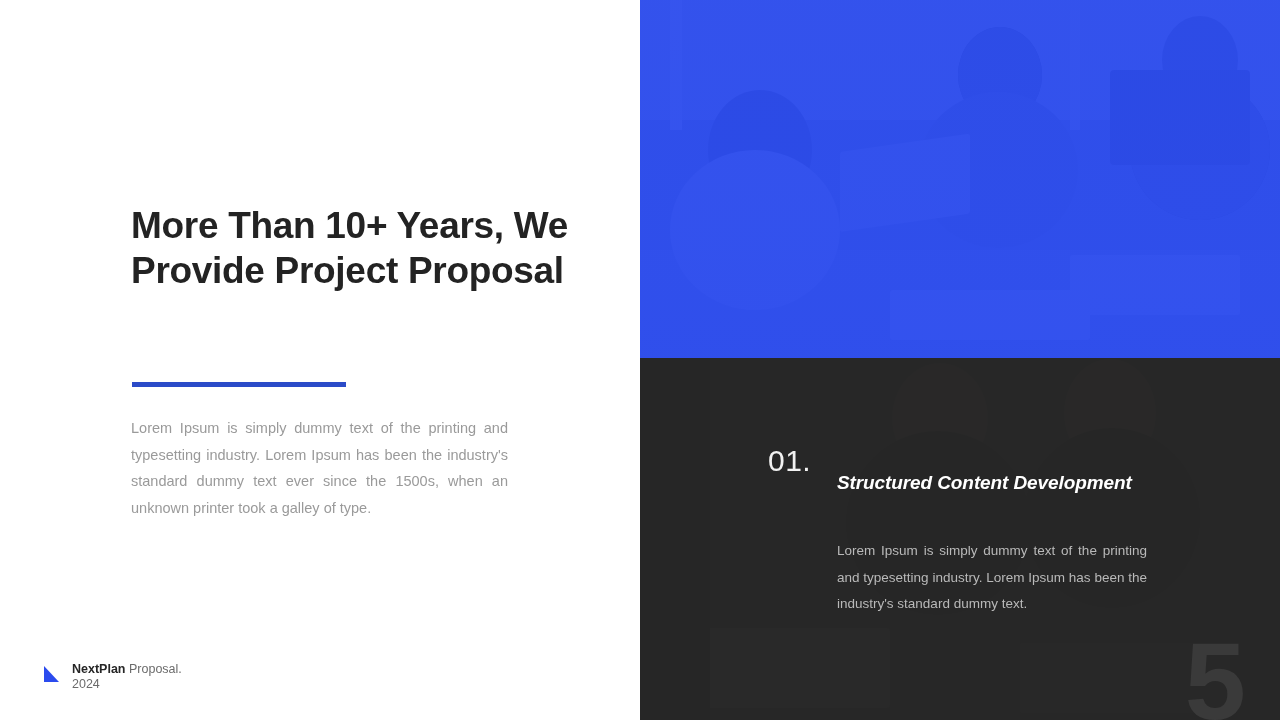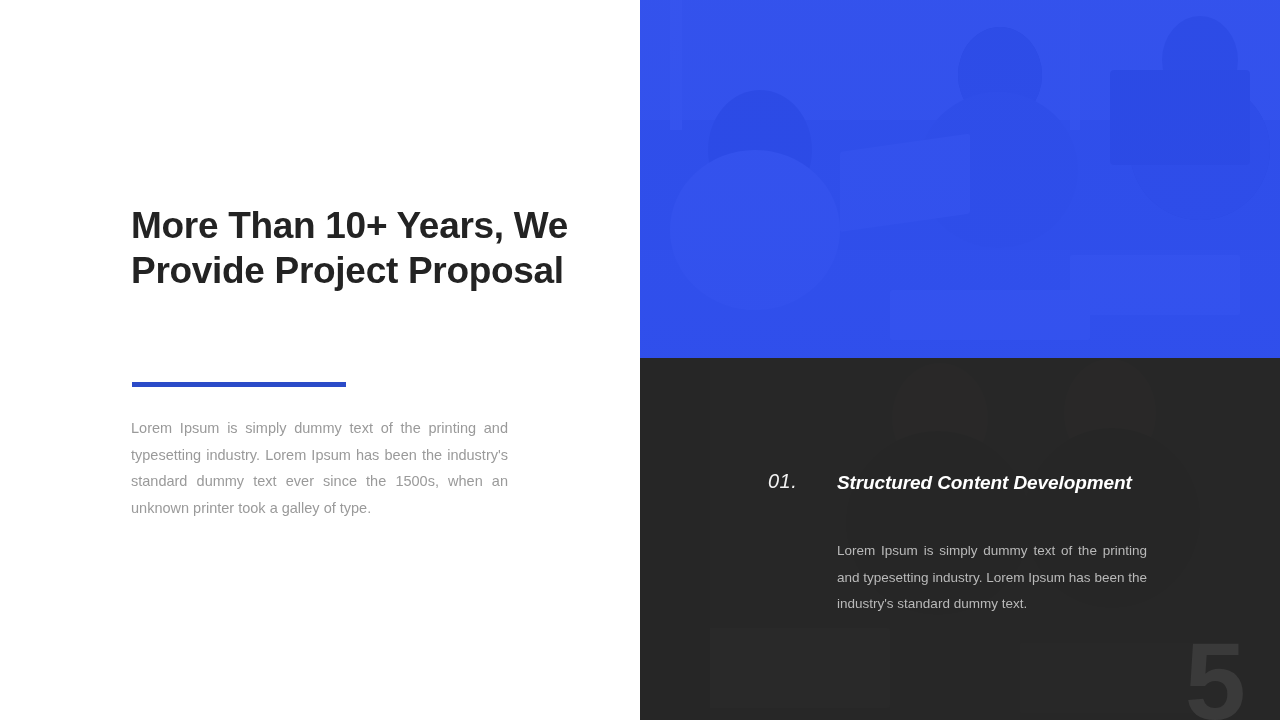--- a/index.html
+++ b/index.html
@@ -56,22 +56,22 @@
   }
   .dark-photo { position:absolute; inset:0; opacity:0.16; }
   .dark-tint { position:absolute; inset:0; background:rgba(38,38,38,0.90); }
 
   .slide-number {
     position:absolute; right:36px; bottom:-16px;
     font-size:110px; font-weight:bold; color:#3a3a3a;
     line-height:1; letter-spacing:-2px;
   }
   .item-number {
-    position:absolute; left:768px; top:470px;
-    font-size:20px; font-weight:300; color:#f2f2f2; letter-spacing:0.5px;font-style:italic;
+    position:absolute; left:768px; top:444px;
+    font-size:30px; font-weight:300; color:#f2f2f2; letter-spacing:0.5px;
   }
   .item-title {
     position:absolute; left:837px; top:470px; width:330px;
     font-size:19px; font-weight:bold; line-height:25px; color:#ffffff;
     letter-spacing:-0.1px;
     font-style:italic;
   }
   .item-body {
     position:absolute; left:837px; top:538px; width:310px;
     font-size:13.5px; line-height:26.5px; color:#b9b9b9;
@@ -84,20 +84,28 @@
 <div class="slide">
 
   <div class="left-panel">
 
     <div class="title">More Than 10+ Years, We Provide Project Proposal</div>
 
     <div class="title-rule"></div>
 
     <div class="left-body">Lorem Ipsum is simply dummy text of the printing and typesetting industry.  Lorem Ipsum has been the industry's standard dummy text ever since the 1500s, when an unknown printer took a galley of type.</div>
 
+    <div class="footer">
+      <svg class="logo-mark" viewBox="0 0 22 20">
+        <polygon points="2,1 2,17 17,17" fill="#2B4BEE"></polygon>
+      </svg>
+      <div class="footer-text">
+        <span class="brand">NextPlan</span><span> Proposal. 2024</span>
+      </div>
+    </div>
   </div>
 
   <div class="blue-panel">
 
     <svg class="blue-photo" viewBox="0 0 640 358" preserveAspectRatio="xMidYMid slice">
       <rect width="640" height="358" fill="#7f8fa6"></rect>
       <rect x="0" y="0" width="640" height="120" fill="#b9c3d2"></rect>
       <rect x="30" y="0" width="12" height="130" fill="#dde3ec"></rect>
       <rect x="430" y="10" width="10" height="120" fill="#cfd7e3"></rect>
       <rect x="0" y="250" width="640" height="108" fill="#9aa6b8"></rect>

